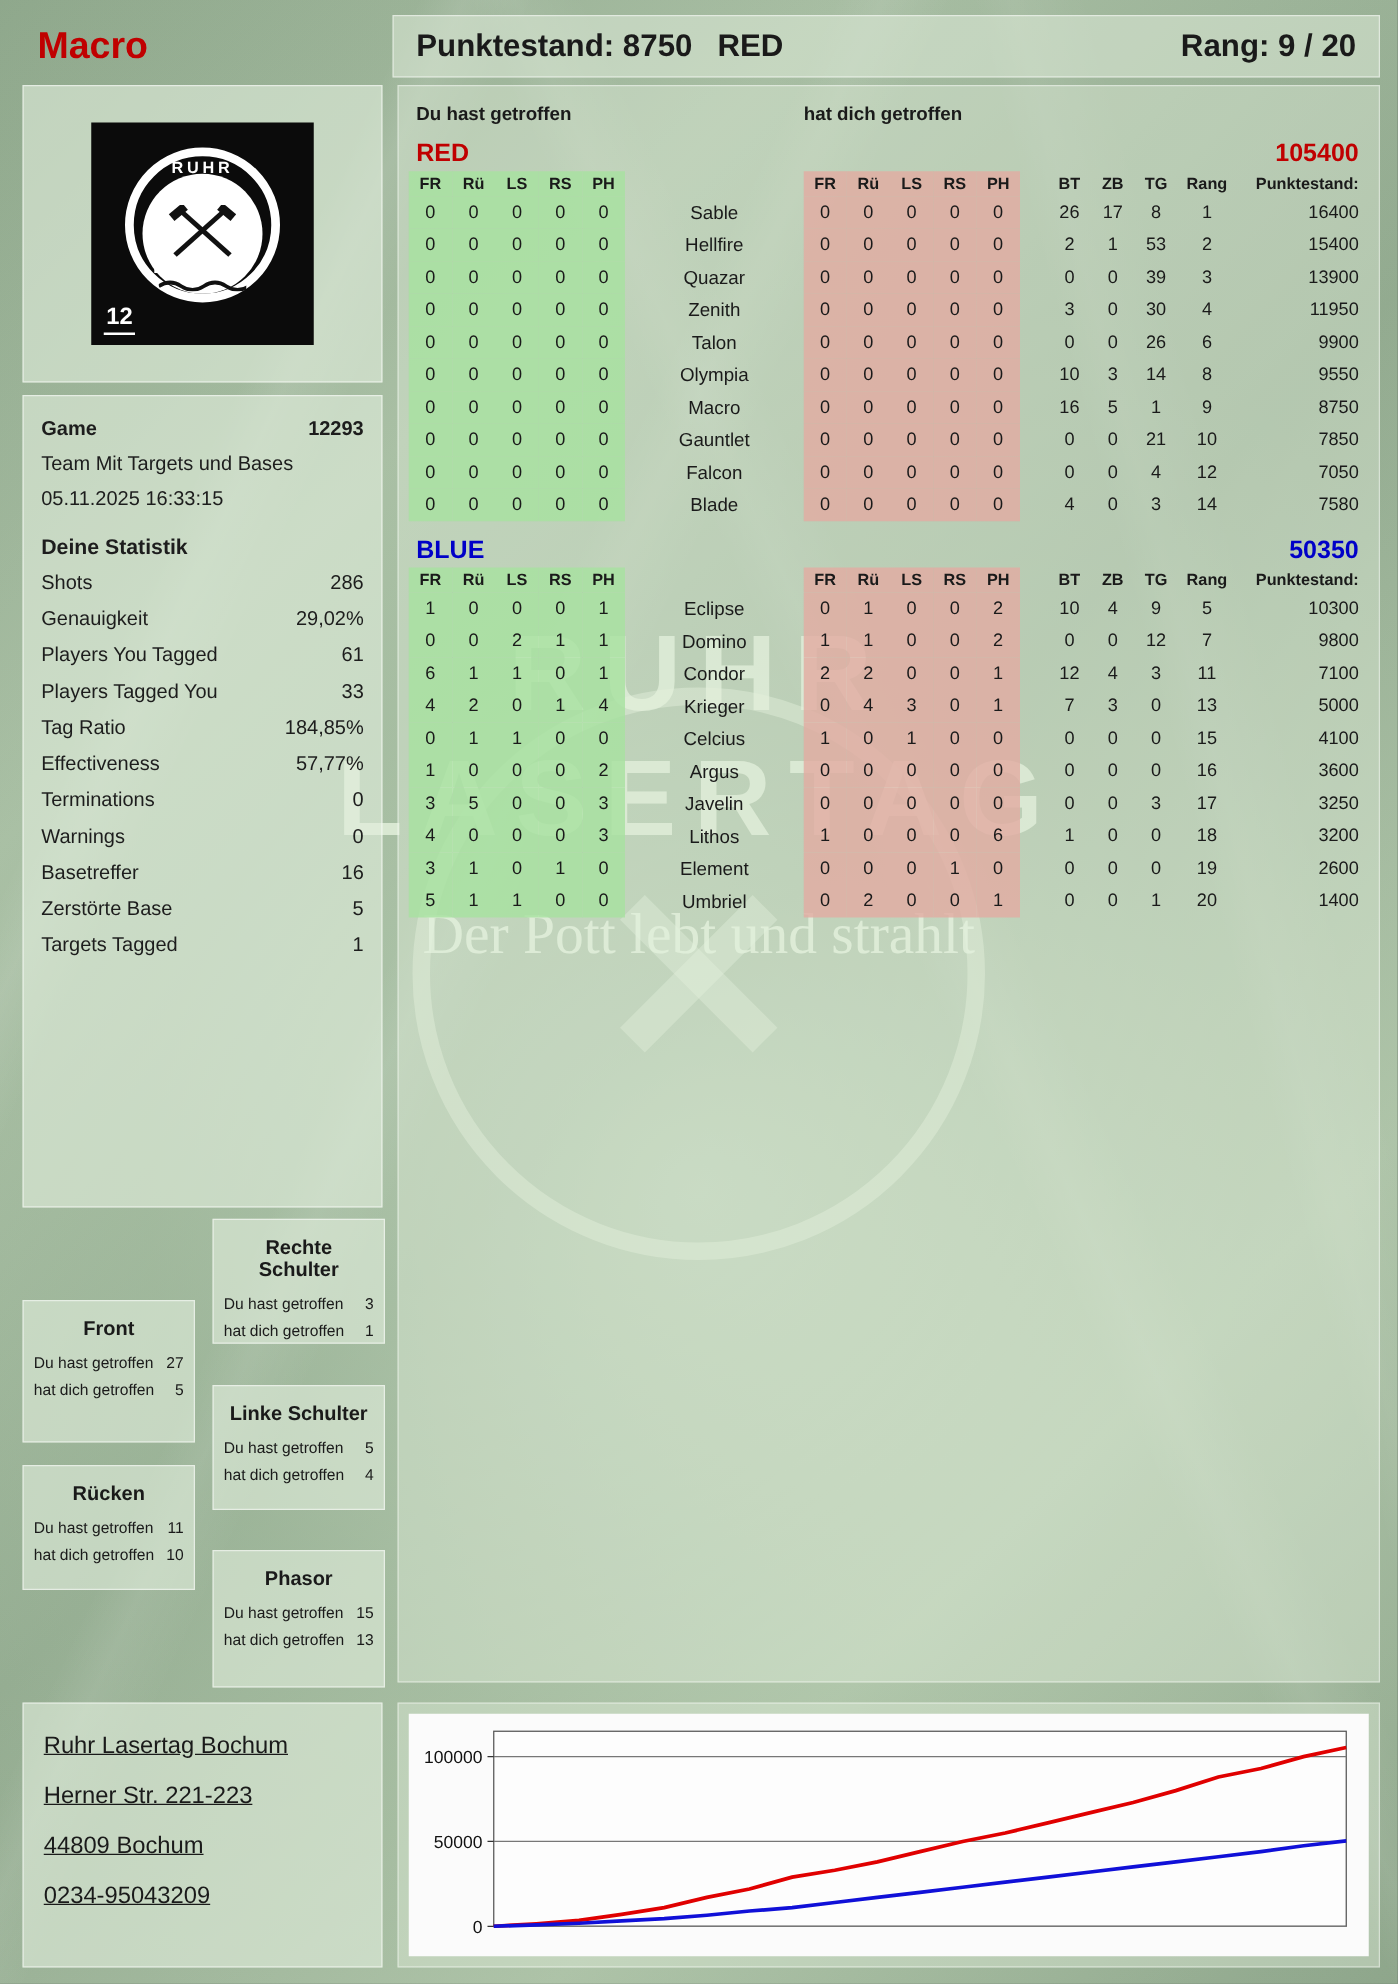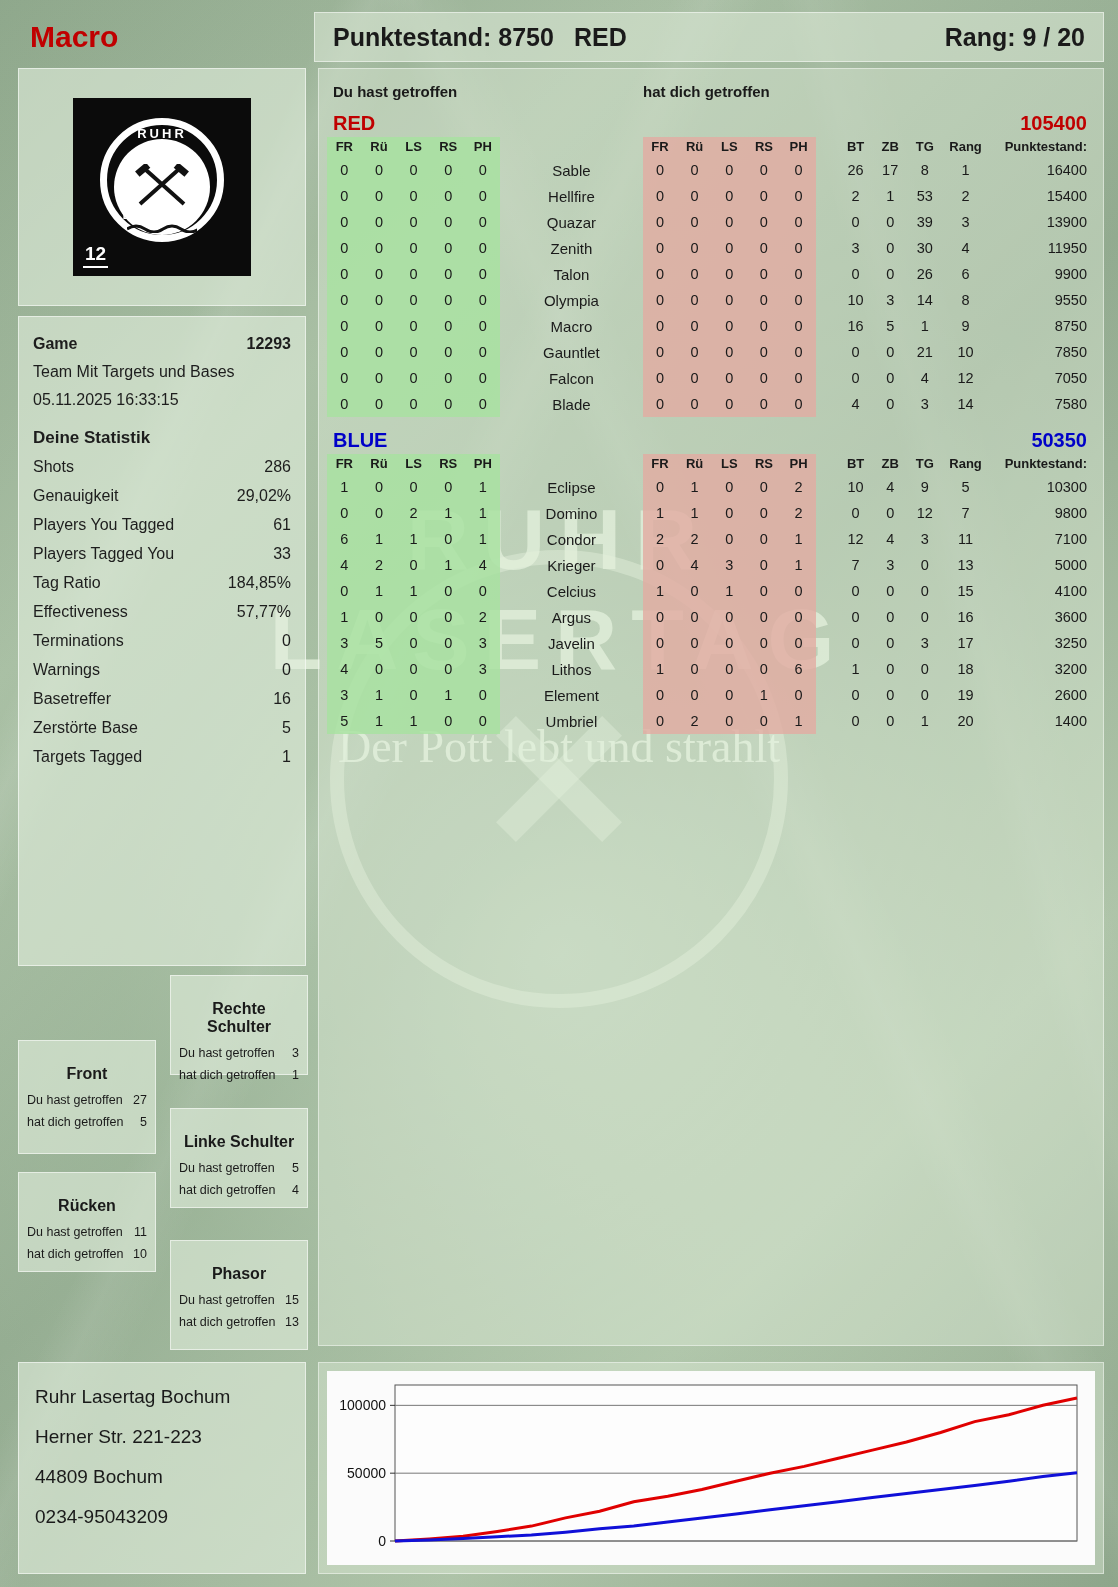--- a/index.html
+++ b/index.html
@@ -188,21 +188,21 @@
   .row.bold { font-weight: bold; }
   .sec-title { font-weight: bold; font-size: 17px; padding: 14px 0 4px 0; }
   .plain { padding: 5px 0; font-size: 16px; }
 
   
   .hitbox {
     position: absolute;
     background: rgba(225,237,219,0.62);
     border: 1px solid rgba(255,255,255,0.55);
     box-sizing: border-box;
-    padding: 22px 8px;
+    padding: 12px 8px;
   }
   .hitbox h4 {
     margin: 2px 0 6px 0;
     font-size: 16px;
     text-align: center;
     color: #1a1a1a;
   }
   .hitrow {
     display: flex; justify-content: space-between;
     font-size: 12.5px;
@@ -216,21 +216,21 @@
   #hb-phasor { left: 170px; top: 1240px; width: 138px; height: 110px; }
 
   
   #addr-panel {
     position: absolute; left: 18px; top: 1362px;
     width: 288px; height: 212px;
     padding: 14px 16px;
     font-size: 19px;
     color: #1a1a1a;
   }
-  #addr-panel div { padding: 9px 0; }
+  #addr-panel div { padding: 9px 0; text-decoration: underline; }
 
   
   #score-panel {
     position: absolute; left: 318px; top: 68px;
     width: 786px; height: 1278px;
     background: rgba(222,235,216,0.45);
     border: 1px solid rgba(255,255,255,0.45);
     box-sizing: border-box;
     padding: 10px 8px 0 8px;
   }

